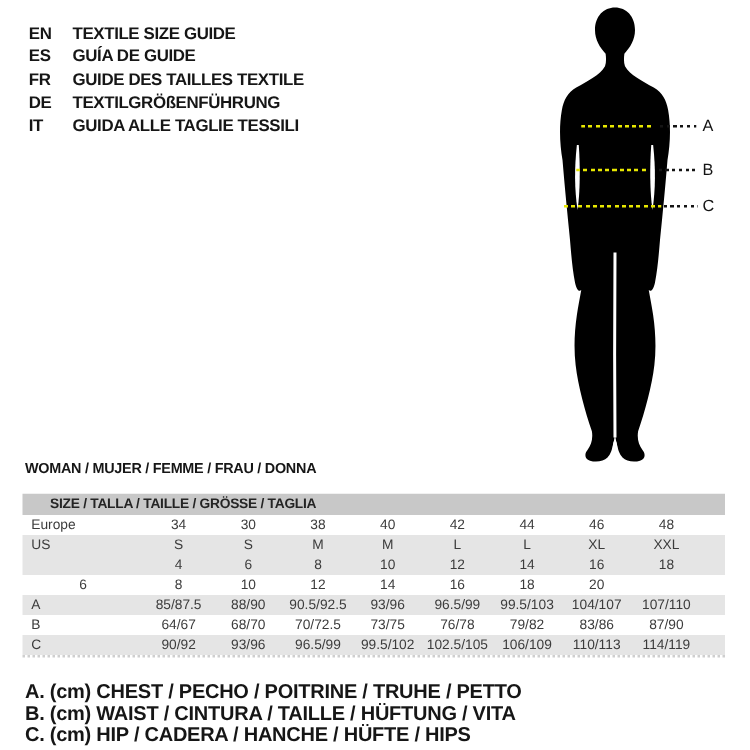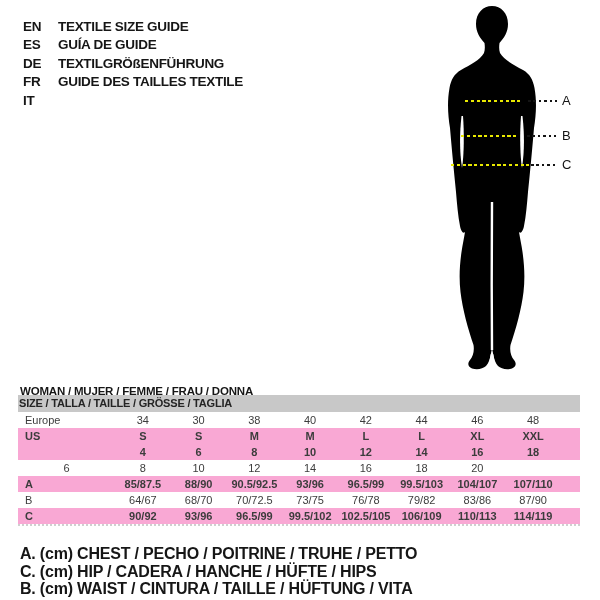--- a/index.html
+++ b/index.html
@@ -18,30 +18,30 @@
   .figure-wrap { position:absolute; left:440px; top:4px; width:104px; height:368px; }
   .figure-wrap svg { display:block; width:104px; height:368px; }
 
   .dash { position:absolute; height:2px; }
   .dash.yellow { background:repeating-linear-gradient(90deg, var(--yl) 0 3.2px, transparent 3.2px 5.8px); }
   .dash.black  { background:repeating-linear-gradient(90deg, #141414 0 2.6px, transparent 2.6px 5.4px); }
   .marker-label { position:absolute; font-size:13px; color:#141414; font-weight:400; }
 
   
   .woman-title { position:absolute; left:20px; top:369px; font-size:11.5px;
-                 font-weight:700; letter-spacing:-0.2px; color:#161616;margin-top:16px; }
+                 font-weight:700; letter-spacing:-0.2px; color:#161616; }
 
   
   .size-table { position:absolute; left:18px; top:395px; width:562px; }
   .size-header { height:17px; line-height:17px; background:#c8c8c8; color:#242424;
-                 font-size:11px; font-weight:700; letter-spacing:-0.2px; padding-left:1px; }
+                 font-size:11px; font-weight:700; letter-spacing:-0.2px; padding-left:22px; }
   .tbl { width:562px; border-bottom:2px dotted #cfcfcf; }
   .trow { display:grid; grid-template-columns:97px repeat(8, 55.75px) 19px;
           height:16px; line-height:16px; font-size:11px; color:#3c3c3c; }
-  .trow.shaded { background:#f9a8d4;font-weight:bold; }
+  .trow.shaded { background:#e5e5e5; }
   .tlabel { padding-left:7px; text-align:left; }
   .tcell { text-align:center; }
 
   
   .legend { position:absolute; left:20px; top:545px; }
   .legend-line { height:17.5px; line-height:17.5px; font-size:16px; font-weight:700;
                  letter-spacing:-0.2px; color:#161616; }
 </style>
 </head>
 <body>
@@ -51,29 +51,30 @@
   <div class="lang-list">
     <div class="lang-row">
       <span class="lang-code">EN</span>
       <span class="lang-text">TEXTILE SIZE GUIDE</span>
     </div>
     <div class="lang-row">
       <span class="lang-code">ES</span>
       <span class="lang-text">GUÍA DE GUIDE</span>
     </div>
     <div class="lang-row">
+      <span class="lang-code">FR</span>
+      <span class="lang-text">GUIDE DES TAILLES TEXTILE</span>
+    </div>
+    <div class="lang-row">
       <span class="lang-code">DE</span>
       <span class="lang-text">TEXTILGRÖßENFÜHRUNG</span>
     </div>
     <div class="lang-row">
-      <span class="lang-code">FR</span>
-      <span class="lang-text">GUIDE DES TAILLES TEXTILE</span>
-    </div>
-    <div class="lang-row">
       <span class="lang-code">IT</span>
+      <span class="lang-text">GUIDA ALLE TAGLIE TESSILI</span>
     </div>
   </div>
 
   <div class="figure-wrap">
     <svg viewBox="0 0 104 368" xmlns="http://www.w3.org/2000/svg">
       <path fill="#000" d="
         M52 2
         C61 2 68 9 68 20
         C68 28 64 34 59.5 39
         C59 43 59 46 60 49
@@ -220,17 +221,17 @@
         <span class="tcell">110/113</span>
         <span class="tcell">114/119</span>
         <span class="tcell"></span>
       </div>
 
     </div>
   </div>
 
   <div class="legend">
     <div class="legend-line">A. (cm) CHEST / PECHO / POITRINE / TRUHE / PETTO</div>
+    <div class="legend-line">B. (cm) WAIST / CINTURA / TAILLE / HÜFTUNG / VITA</div>
     <div class="legend-line">C. (cm) HIP / CADERA / HANCHE / HÜFTE / HIPS</div>
-    <div class="legend-line">B. (cm) WAIST / CINTURA / TAILLE / HÜFTUNG / VITA</div>
   </div>
 
 </div>
 
 </body></html>

